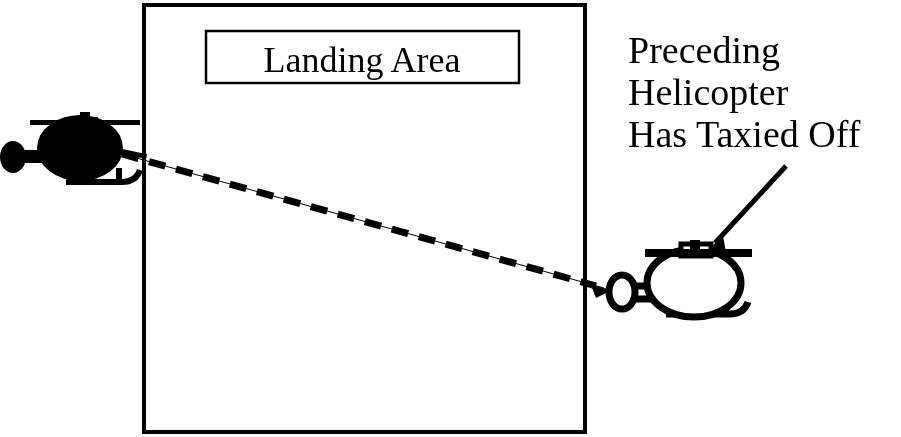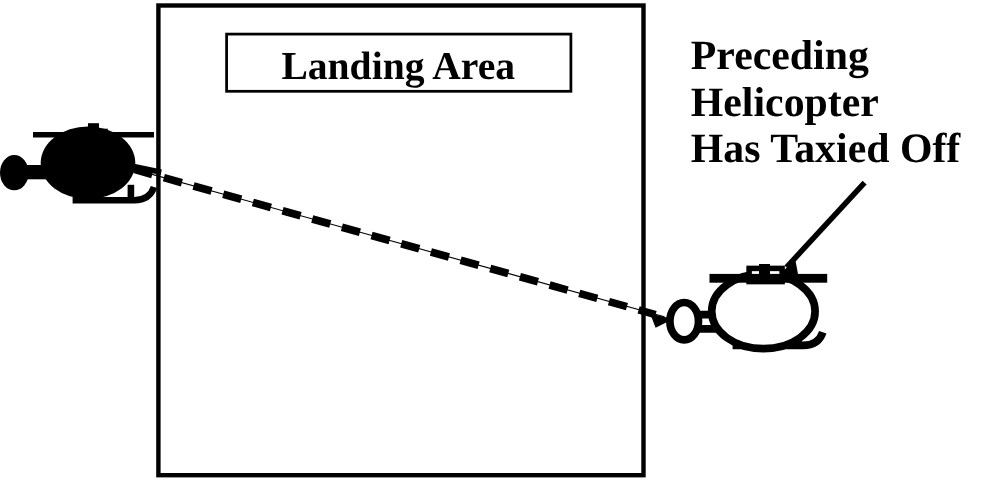--- a/index.html
+++ b/index.html
@@ -10,21 +10,20 @@
   }
   body {
     font-family: "Liberation Serif", serif;
   }
   #canvas {
     position: relative;
     width: 901px;
     height: 437px;
     background: #ffffff;
     overflow: hidden;
-    font-weight: bold;
   }
   #canvas svg {
     position: absolute;
     top: 0;
     left: 0;
     width: 901px;
     height: 437px;
   }
   .diagram-text {
     font-family: "Liberation Serif", serif;

